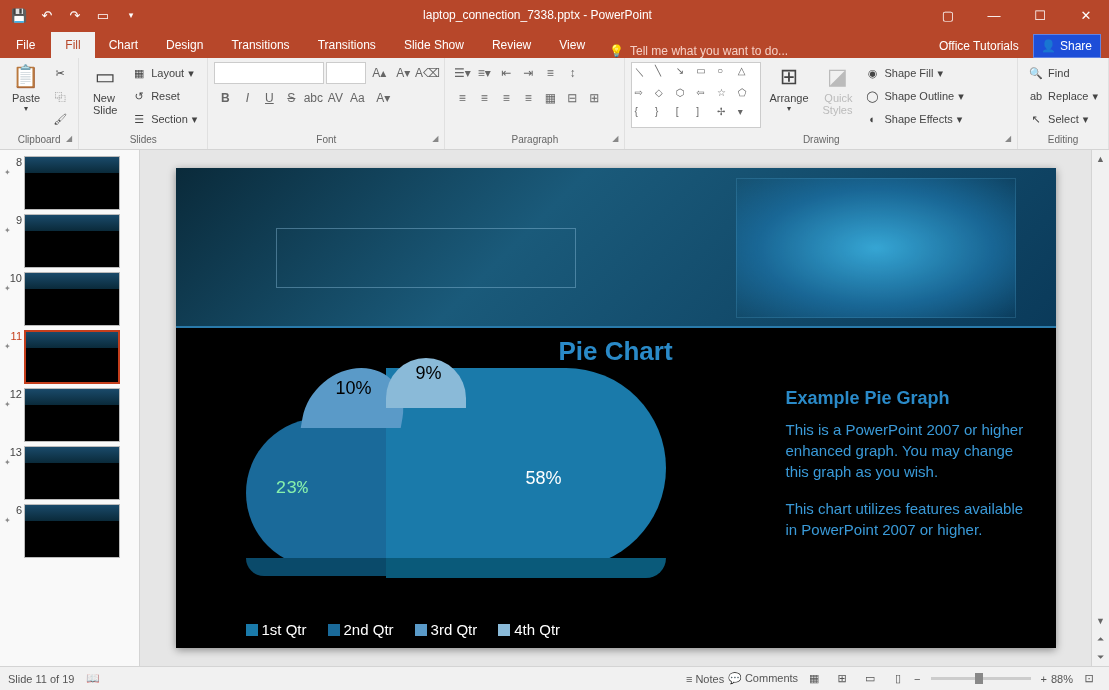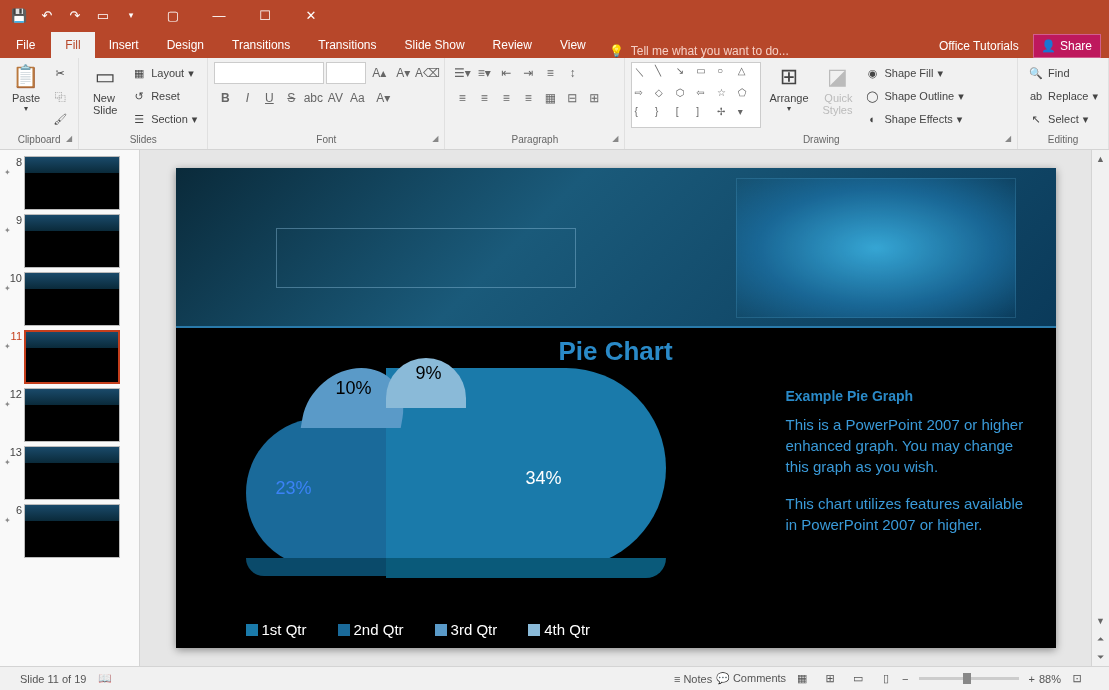--- a/index.html
+++ b/index.html
@@ -13,21 +13,21 @@
 .title-right { display: flex; align-items: center; }
 .win-btn { width: 46px; height: 30px; display: flex; align-items: center; justify-content: center; font-size: 13px; }
 
 
 .tabs { background: #b7472a; height: 28px; display: flex; align-items: flex-end; color: #fff; font-size: 12px; }
 .tab { padding: 6px 14px; cursor: pointer; }
 .tab.active { background: #f1f1f1; color: #b7472a; }
 .tab.file { background: #b7472a; color: #fff; padding: 6px 16px; }
 .tellme { flex: 1; display: flex; align-items: center; gap: 6px; padding: 0 10px; color: #f5cfc5; }
 .share-area { display: flex; align-items: center; padding: 0 8px; gap: 14px; margin-top: 15px; }
-.share-btn { background: #be185d; padding: 4px 8px; border: 1px solid rgba(255,255,255,0.3); }
+.share-btn { background: #1d4ed8; padding: 4px 8px; border: 1px solid rgba(255,255,255,0.3); }
 
 
 .ribbon { background: #f1f1f1; border-bottom: 1px solid #d4d4d4; height: 92px; display: flex; }
 .group { border-right: 1px solid #e0e0e0; display: flex; flex-direction: column; padding: 2px 4px; }
 .group-content { flex: 1; display: flex; align-items: flex-start; gap: 2px; padding: 2px; }
 .group-label { text-align: center; font-size: 10px; color: #666; padding: 2px 0; position: relative; }
 .group-label .launcher { position: absolute; right: 2px; top: 2px; font-size: 8px; color: #888; }
 .big-btn { display: flex; flex-direction: column; align-items: center; justify-content: center; padding: 2px 6px; font-size: 11px; color: #444; min-width: 40px; }
 .big-btn .icon { font-size: 22px; margin-bottom: 2px; }
 .small-stack { display: flex; flex-direction: column; gap: 1px; }
@@ -56,72 +56,75 @@
 
 .slide-area { flex: 1; display: flex; flex-direction: column; background: #e6e6e6; position: relative; }
 .slide-scroll { flex: 1; display: flex; align-items: center; justify-content: center; padding: 6px 20px; }
 .slide { width: 880px; height: 480px; background: #000; box-shadow: 0 2px 8px rgba(0,0,0,0.4); position: relative; overflow: hidden; }
 .slide-header { height: 160px; background: linear-gradient(135deg, #0a2a3a 0%, #1a5a7a 40%, #0a3a5a 100%); position: relative; border-bottom: 2px solid #2a7aaa; }
 .laptop-glow { position: absolute; right: 40px; top: 10px; width: 280px; height: 140px; background: radial-gradient(ellipse at center, #3ab0e0 0%, #1a6a9a 60%, transparent 100%); opacity: 0.9; border: 1px solid rgba(80,160,200,0.3); }
 .header-lines { position: absolute; left: 100px; top: 60px; width: 300px; height: 60px; border: 1px solid rgba(150,200,230,0.4); }
 .slide-title { position: absolute; top: 168px; left: 0; right: 0; text-align: center; color: #2a8ac8; font-size: 26px; font-weight: bold; }
 .chart-area { position: absolute; top: 200px; left: 30px; width: 540px; height: 270px; }
 .side-text { position: absolute; top: 220px; right: 20px; width: 250px; color: #3a9ad8; font-size: 15px; }
-.side-text h3 { color: #2a8ac8; font-size: 14px; margin-bottom: 10px; font-weight: bold; }
+.side-text h3 { color: #2a8ac8; font-size: 18px; margin-bottom: 10px; font-weight: bold; }
 .side-text p { margin-bottom: 16px; line-height: 1.4; }
 
 
 .pie-wrap { position: relative; width: 420px; height: 230px; margin-left: 20px; }
 .wedge { position: absolute; }
 .wedge-label { position: absolute; color: #fff; font-size: 18px; }
 .w58 { left: 160px; top: 0; width: 280px; height: 200px; background: #1a7aaa; border-radius: 0 140px 140px 0; }
 .w58b { position: absolute; left: 160px; top: 190px; width: 280px; height: 20px; background: #0a5a7a; border-radius: 0 0 140px 0; }
 .w23 { left: 20px; top: 50px; width: 150px; height: 150px; background: #1a6a9a; border-radius: 75px 0 0 75px; }
 .w23b { position: absolute; left: 20px; top: 190px; width: 150px; height: 18px; background: #0a4a6a; border-radius: 0 0 0 75px; }
 .w10 { left: 80px; top: 0; width: 100px; height: 60px; background: #5a9ac8; transform: skewX(-10deg); border-radius: 50px 50px 0 0; }
 .w9 { left: 160px; top: -10px; width: 80px; height: 50px; background: #8abad8; border-radius: 40px 40px 0 0; }
-.legend { position: absolute; bottom: 0; left: 40px; display: flex; gap: 31px; color: #fff; font-size: 15px; }
+.legend { position: absolute; bottom: 0; left: 40px; display: flex; gap: 21px; color: #fff; font-size: 15px; }
 .legend-item { display: flex; align-items: center; gap: 4px; }
 .legend-sw { width: 12px; height: 12px; }
 
 .vscroll { width: 18px; background: #f1f1f1; border-left: 1px solid #d4d4d4; display: flex; flex-direction: column; }
 .vscroll-btn { height: 18px; display: flex; align-items: center; justify-content: center; font-size: 9px; color: #666; }
 .vscroll-track { flex: 1; }
 
 
-.statusbar { height: 24px; background: #f1f1f1; border-top: 1px solid #d4d4d4; display: flex; align-items: center; font-size: 11px; color: #555; padding: 0 20px; }
+.statusbar { height: 24px; background: #f1f1f1; border-top: 1px solid #d4d4d4; display: flex; align-items: center; font-size: 11px; color: #555; padding: 0 8px; }
 .status-left { flex: 1; display: flex; align-items: center; gap: 12px; }
 .status-right { display: flex; align-items: center; gap: 4px; }
 .view-btn { width: 24px; height: 20px; display: flex; align-items: center; justify-content: center; font-size: 11px; }
 .zoom-slider { width: 100px; height: 3px; background: #ccc; position: relative; margin: 0 6px; }
 .zoom-thumb { position: absolute; left: 44%; top: -4px; width: 8px; height: 11px; background: #888; }
 </style>
 </head>
 <body>
 
 <div class="titlebar">
   <div class="qat">
     <div class="qat-btn">💾</div>
     <div class="qat-btn">↶</div>
     <div class="qat-btn">↷</div>
     <div class="qat-btn">▭</div>
     <div class="qat-btn" style="font-size:9px;">▾</div>
   </div>
+  <div class="title-center">
+    <span>laptop_connection_7338.pptx</span> - <span>PowerPoint</span>
+  </div>
   <div class="title-right">
     <div class="win-btn">▢</div>
     <div class="win-btn">—</div>
     <div class="win-btn">☐</div>
     <div class="win-btn">✕</div>
   </div>
 </div>
 
 <div class="tabs">
   <div class="tab file">File</div>
   <div class="tab active">Fill</div>
-  <div class="tab">Insert</div>
+  <div class="tab">Chart</div>
   <div class="tab">Design</div>
   <div class="tab">Transitions</div>
   <div class="tab">Transitions</div>
   <div class="tab">Slide Show</div>
   <div class="tab">Review</div>
   <div class="tab">View</div>
   <div class="tellme">
     <span>💡</span>
     <span>Tell me what you want to do...</span>
   </div>
@@ -368,22 +371,22 @@
         <div class="slide-title">Pie Chart</div>
 
         <div class="chart-area">
           <div class="pie-wrap">
             <div class="wedge w23"></div>
               <div class="w23b"></div>
             <div class="wedge w58"></div>
               <div class="w58b"></div>
             <div class="wedge w10"></div>
             <div class="wedge w9"></div>
-            <div class="wedge-label" style="left:300px;top:100px;">34%</div>
-            <div class="wedge-label" style="left:50px;top:110px;color:#3b82f6;">23%</div>
+            <div class="wedge-label" style="left:300px;top:100px;">58%</div>
+            <div class="wedge-label" style="left:50px;top:110px;color:#86efac;font-family:Liberation Mono, monospace;">23%</div>
             <div class="wedge-label" style="left:110px;top:10px;color:#000;text-align:center;">10%</div>
             <div class="wedge-label" style="left:190px;top:-5px;color:#000;">9%</div>
           </div>
           <div class="legend">
             <div class="legend-item">
                 <span class="legend-sw" style="background:#1a7aaa;"></span>
                 <span>1st Qtr</span>
               </div>
             <div class="legend-item">
                 <span class="legend-sw" style="background:#1a6a9a;"></span>

